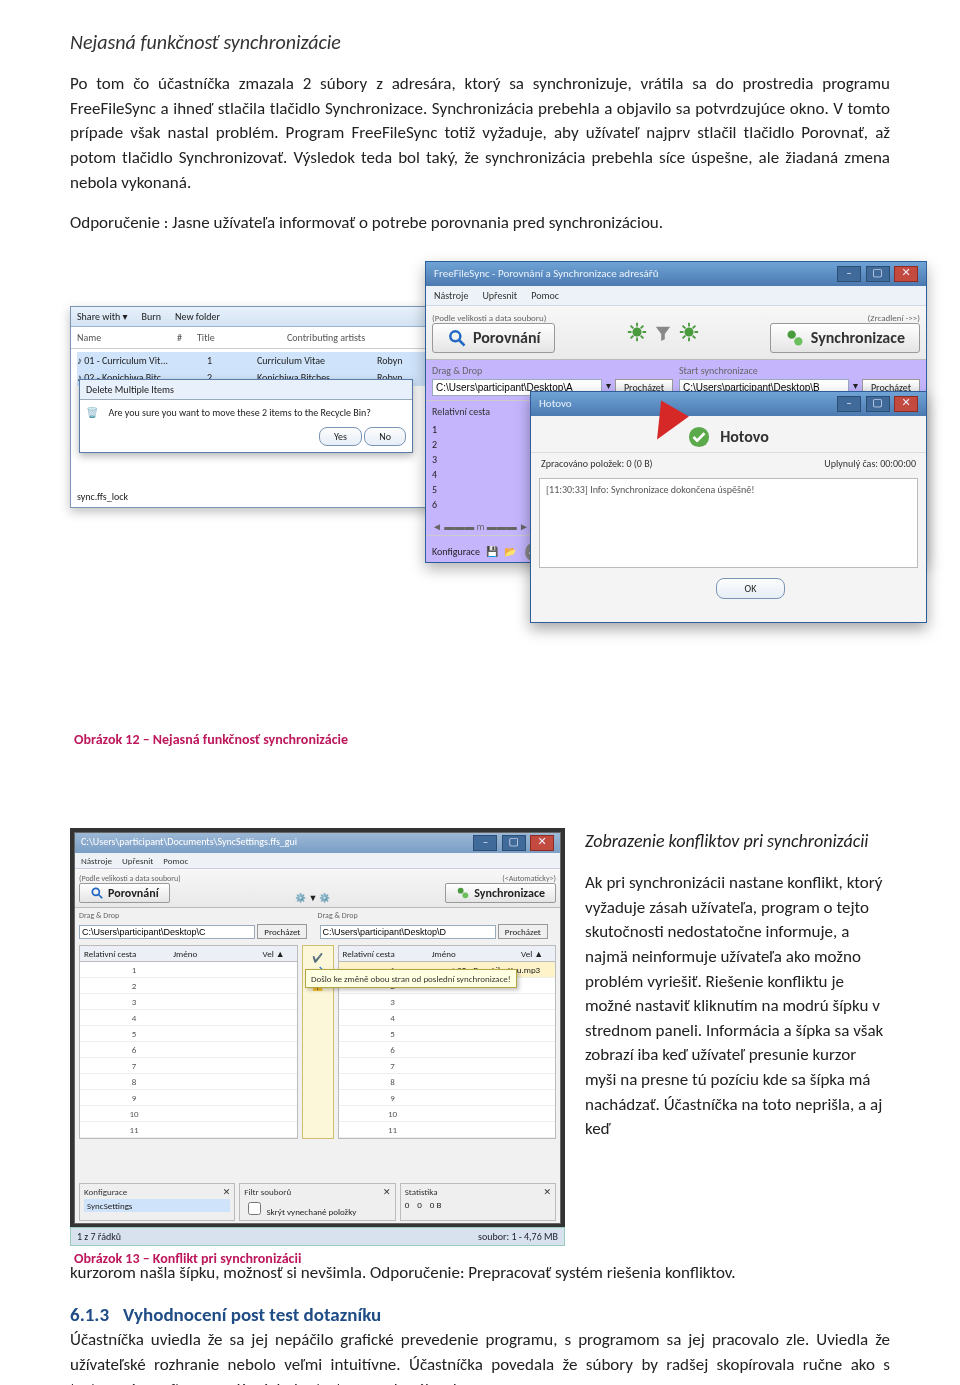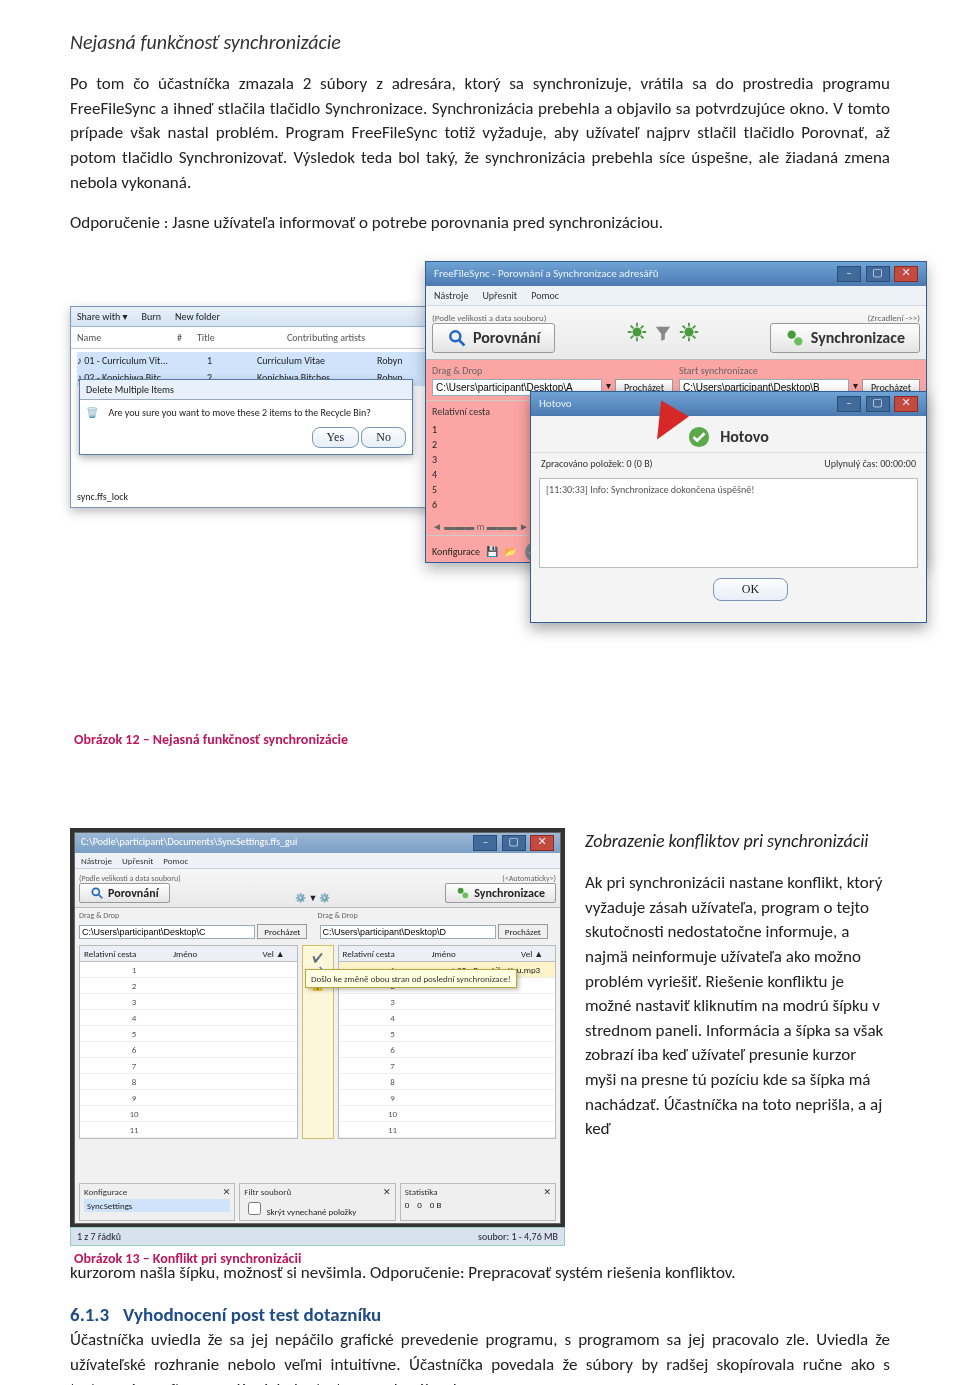--- a/index.html
+++ b/index.html
@@ -73,31 +73,30 @@
     padding: 6px;
   }
   .explorer .dialog .dtitle { background: #e8f0fb; margin: -6px -6px 6px -6px; padding: 3px 6px; border-bottom: 1px solid #9ab; }
   .explorer .dialog .dbody { display: flex; align-items: center; gap: 10px; font-size: 10px; }
   .explorer .dialog .dbtns { text-align: right; margin-top: 8px; }
   .winbtn {
     display: inline-block;
     border: 1px solid #7a95b6;
     background: linear-gradient(#fdfdfd,#e6eef7);
     padding: 2px 14px;
-    font-size: 12px;
+    font-size: 10px;
     border-radius: 8px;
-    font-family: Liberation Serif, serif;
   }
   .ffs-main {
     position: absolute;
     top: 0; left: 355px;
     width: 500px; height: 300px;
     border: 1px solid #2d5e99;
     box-shadow: 0 6px 14px rgba(0,0,0,.3);
-    background: #fca5a5;
+    background: #c4b5fd;
     font-size: 10px;
   }
   .aero-title {
     background: linear-gradient(#6fa3d6,#4c7ab0);
     color: #eaf2fb;
     padding: 4px 8px;
     display: flex; justify-content: space-between; align-items: center;
     font-size: 11px;
   }
   .aero-ctrls span {
@@ -414,21 +413,21 @@
     <div class="red-arrow"></div>
   </div>
 
   <div class="caption">Obrázok 12 – Nejasná funkčnosť synchronizácie</div>
 
   <div class="section2">
     <div class="fig13">
       <div class="frame">
         <div class="inner">
           <div class="aero2">
-            <span>C:\Podle\participant\Documents\SyncSettings.ffs_gui</span>
+            <span>C:\Users\participant\Documents\SyncSettings.ffs_gui</span>
             <span class="aero-ctrls">
               <span>–</span>
               <span>▢</span>
               <span class="close">✕</span>
             </span>
           </div>
           <div class="menu2">
             <span>Nástroje</span>
             <span>Upřesnit</span>
             <span>Pomoc</span>

